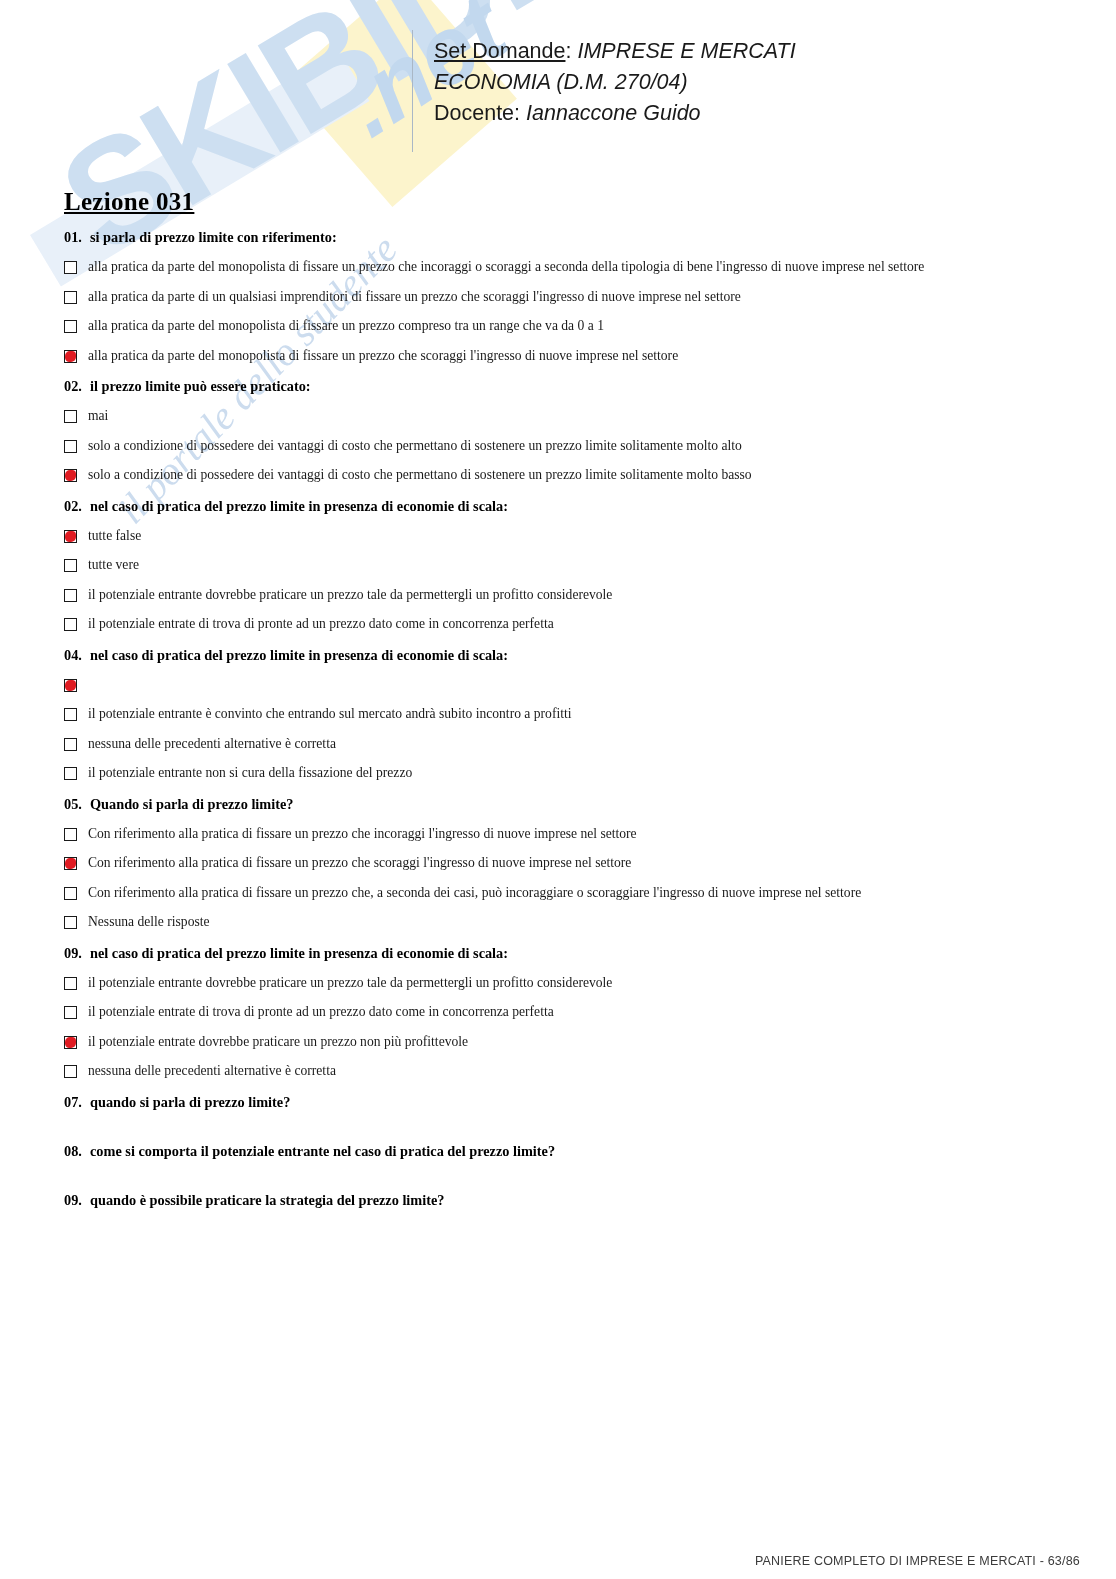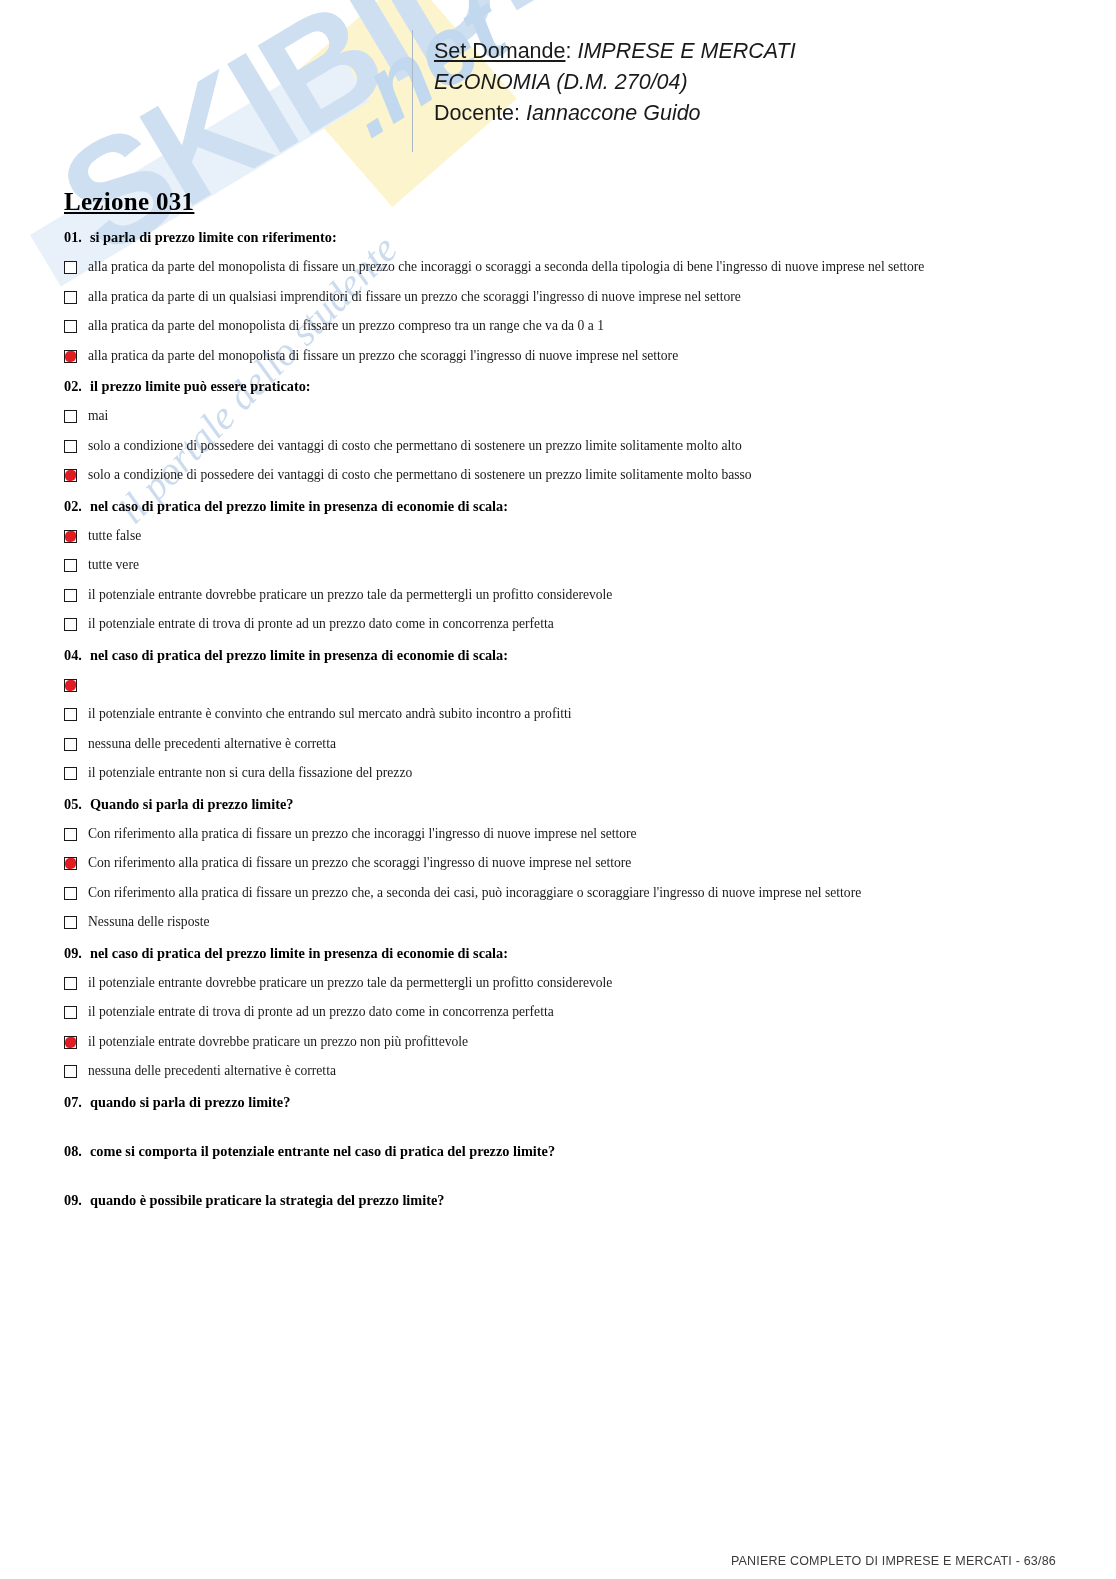--- a/index.html
+++ b/index.html
@@ -171,20 +171,21 @@
   
   .footer {
     position: absolute;
     left: 0; top: 1538px;
     width: 1056px;
     text-align: right;
     font-family: "Liberation Sans", sans-serif;
     font-size: 12.5px;
     color: #3b3b3b;
     letter-spacing: 0.2px;
+    padding-left: 24px;
   }
 </style>
 </head>
 <body>
 
 <div class="page">
 
   <div class="watermark-layer">
     <div class="wm-yellow"></div>
     <div class="wm-band"></div>

